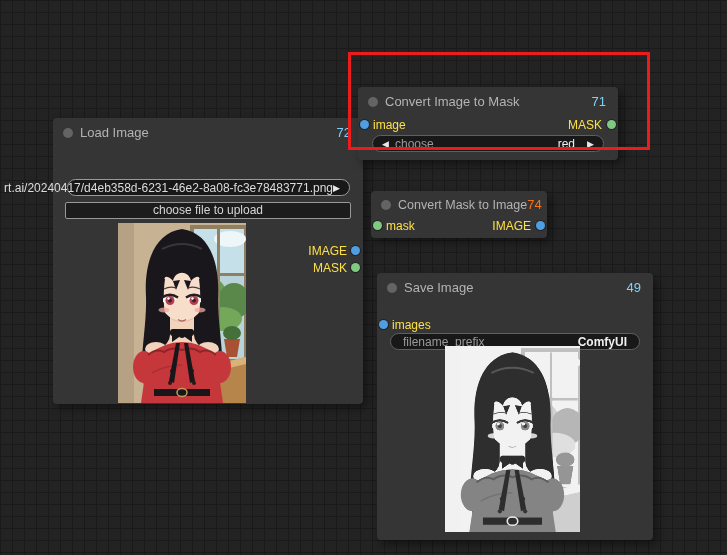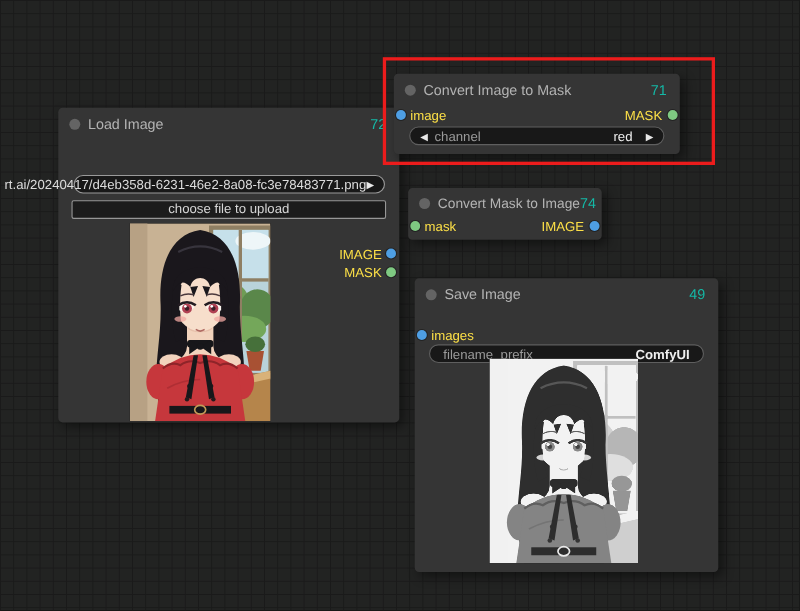--- a/index.html
+++ b/index.html
@@ -13,32 +13,33 @@
       linear-gradient(#161616 1px, transparent 1px),
       linear-gradient(90deg,#161616 1px, transparent 1px);
     background-size:12px 12px,12px 12px,120px 120px,120px 120px;
     font-family:"Liberation Sans", sans-serif;
     color:#b8b8b8;
   }
   #links { position:absolute; inset:0; z-index:1; pointer-events:none; }
   .node {
     position:absolute; background:#353535; border-radius:4px; z-index:2;
     box-shadow:4px 4px 10px rgba(0,0,0,.45);
+    margin-top:20px;
   }
   .node-title { position:absolute; left:0; right:0; top:6px; height:18px; }
   .title-dot {
     position:absolute; left:10px; top:4px; width:10px; height:10px;
     border-radius:50%; background:#646464;
   }
   .title-text {
     position:absolute; left:27px; top:1px; font-size:13px; color:#b3b3b3;
     white-space:nowrap;
   }
-  .title-num { position:absolute; right:12px; top:1px; font-size:13px; color:#14b8a6; }
-  .title-num-inline { font-size:13px; color:#14b8a6; }
+  .title-num { position:absolute; right:12px; top:1px; font-size:13px; color:#7dd3fc; }
+  .title-num-inline { font-size:13px; color:#f97316; }
   .slot-row { position:absolute; height:14px; font-size:12px; color:#fde047; left:0; right:0; }
   .slot-dot {
     position:absolute; top:2px; width:9px; height:9px; border-radius:50%;
     box-shadow:0 0 0 1px rgba(20,20,20,.55);
   }
   .dot-image { background:#4e9ee3; }
   .dot-mask  { background:#7fc982; }
   .in-label  { position:absolute; left:15px; top:0; }
   .out-label { position:absolute; right:16px; top:0; }
   .pill {
@@ -188,21 +189,21 @@
       <span class="title-num">71</span>
     </div>
     <div class="slot-row" style="top:98px; top:31px;">
       <span class="slot-dot dot-image" style="left:2px;"></span>
       <span class="in-label">image</span>
       <span class="out-label">MASK</span>
       <span class="slot-dot dot-mask" style="right:2px;"></span>
     </div>
     <div class="pill" style="left:14px; right:14px; top:48px;">
       <span class="pill-arrow arrow-left">◀</span>
-      <span class="pill-name">channel</span>
+      <span class="pill-name">choose</span>
       <span class="pill-value">red</span>
       <span class="pill-arrow arrow-right">▶</span>
     </div>
   </div>
 
   <div class="node" style="left:371px; top:171px; width:176px; height:47px;">
     <div class="node-title" style="top:5px;">
       <span class="title-dot"></span>
       <span class="title-text" style="font-size:12.5px;">
         <span>Convert Mask to Image</span><span class="title-num-inline">74</span>

